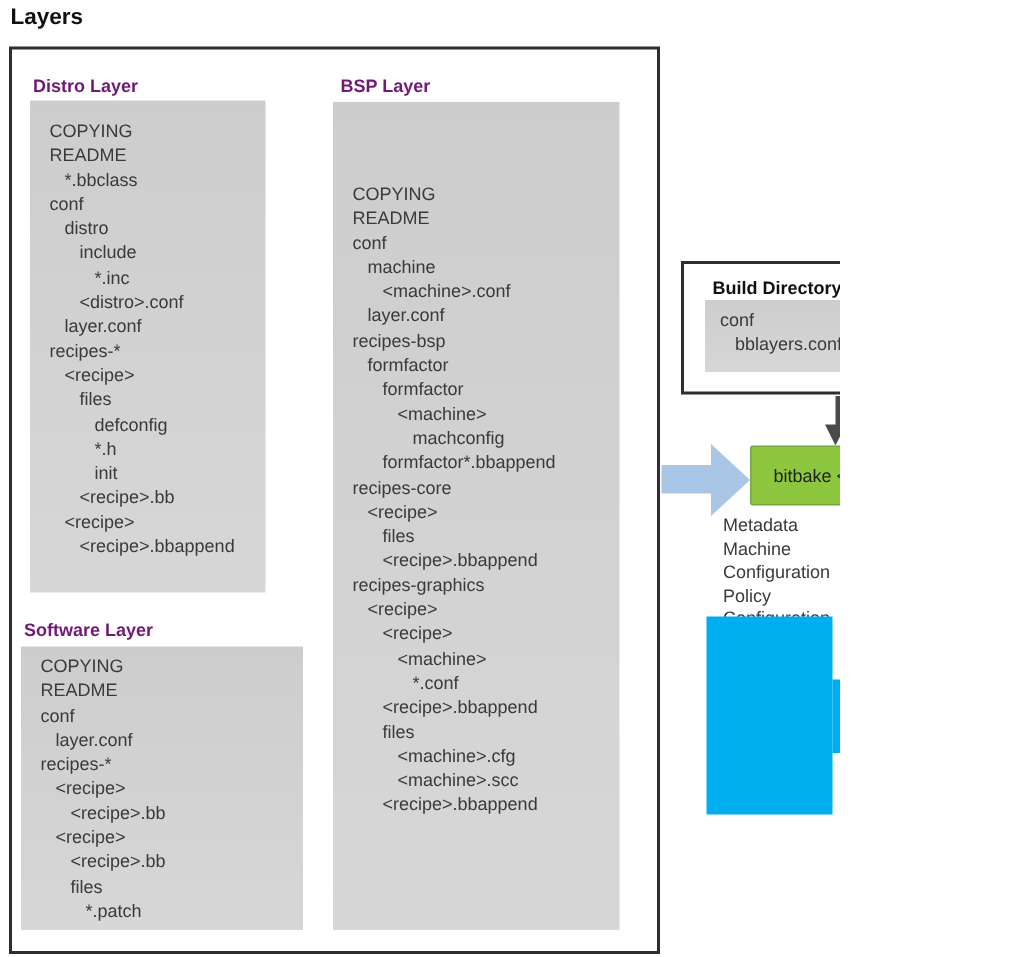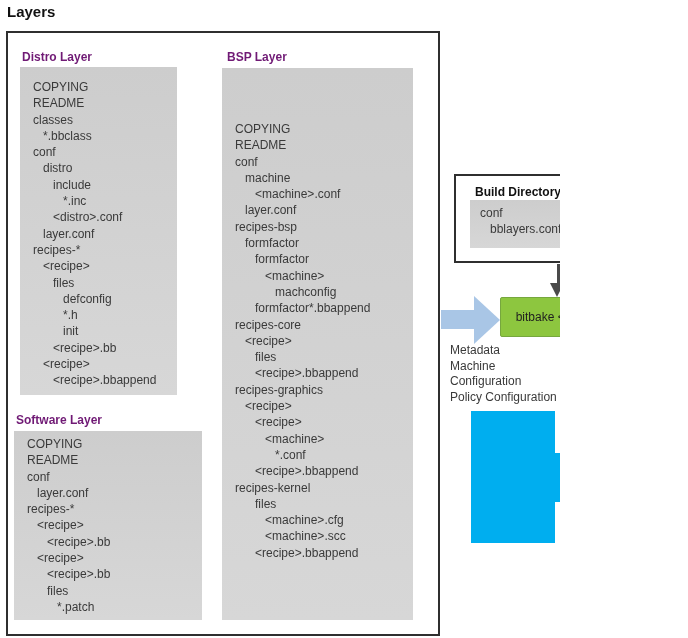--- a/index.html
+++ b/index.html
@@ -42,40 +42,39 @@
                background:#8dc63f; border:1px solid #76a73e; border-radius:2px;
                display:flex; align-items:center; justify-content:center;
                font-size:12px; color:#1f1f1f; }
 
   .blue-body { position:absolute; left:441px; top:310px; width:33px; height:19px; background:#a9c6e6; }
   .blue-head { position:absolute; left:474px; top:296px; width:0; height:0;
                border-top:24px solid transparent; border-bottom:24px solid transparent;
                border-left:26px solid #a9c6e6; }
 
   .input-labels { position:absolute; left:450px; top:343px; font-size:12px; color:#3a3a3a; }
-  .input-label { line-height:15.5px; }
+  .input-label { line-height:15.5px;margin-left:32px; }
 
   .bb-vert  { position:absolute; left:471px; top:411px; width:84px;  height:132px; background:#00aeef; }
   .bb-horiz { position:absolute; left:555px; top:453px; width:133px; height:49px;  background:#00aeef; }
   .bb-label { position:absolute; left:562px; top:504px; font-size:14px; font-weight:bold; color:#0a0a0a; }
 </style>
 </head>
 <body>
 
 <div class="stage">
 
   <div class="page-title">Layers</div>
 
   <div class="outer-box"></div>
 
   <div class="layer-heading h-distro">Distro Layer</div>
   <div class="tree t-distro">
       <div class="tree-line">COPYING</div>
       <div class="tree-line">README</div>
-      <div class="tree-line">classes</div>
       <div class="tree-line">   *.bbclass</div>
       <div class="tree-line">conf</div>
       <div class="tree-line">   distro</div>
       <div class="tree-line">      include</div>
       <div class="tree-line">         *.inc</div>
       <div class="tree-line">      &lt;distro&gt;.conf</div>
       <div class="tree-line">   layer.conf</div>
       <div class="tree-line">recipes-*</div>
       <div class="tree-line">   &lt;recipe&gt;</div>
       <div class="tree-line">      files</div>
@@ -104,21 +103,20 @@
       <div class="tree-line">recipes-core</div>
       <div class="tree-line">   &lt;recipe&gt;</div>
       <div class="tree-line">      files</div>
       <div class="tree-line">      &lt;recipe&gt;.bbappend</div>
       <div class="tree-line">recipes-graphics</div>
       <div class="tree-line">   &lt;recipe&gt;</div>
       <div class="tree-line">      &lt;recipe&gt;</div>
       <div class="tree-line">         &lt;machine&gt;</div>
       <div class="tree-line">            *.conf</div>
       <div class="tree-line">      &lt;recipe&gt;.bbappend</div>
-      <div class="tree-line">recipes-kernel</div>
       <div class="tree-line">      files</div>
       <div class="tree-line">         &lt;machine&gt;.cfg</div>
       <div class="tree-line">         &lt;machine&gt;.scc</div>
       <div class="tree-line">      &lt;recipe&gt;.bbappend</div>
     </div>
 
   <div class="layer-heading h-software">Software Layer</div>
   <div class="tree t-software">
       <div class="tree-line">COPYING</div>
       <div class="tree-line">README</div>

